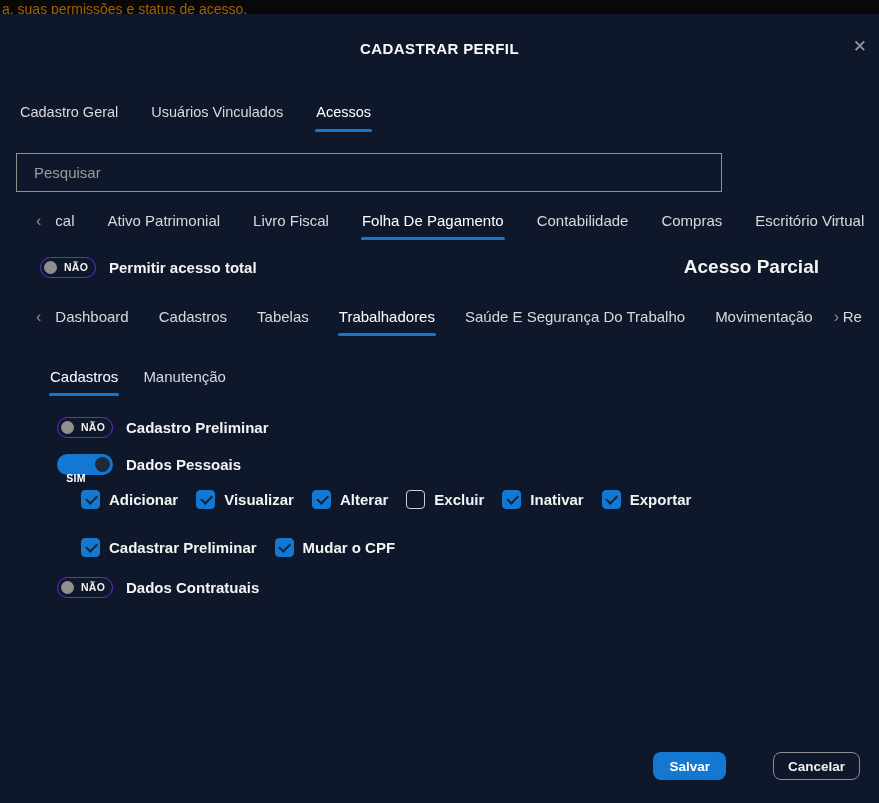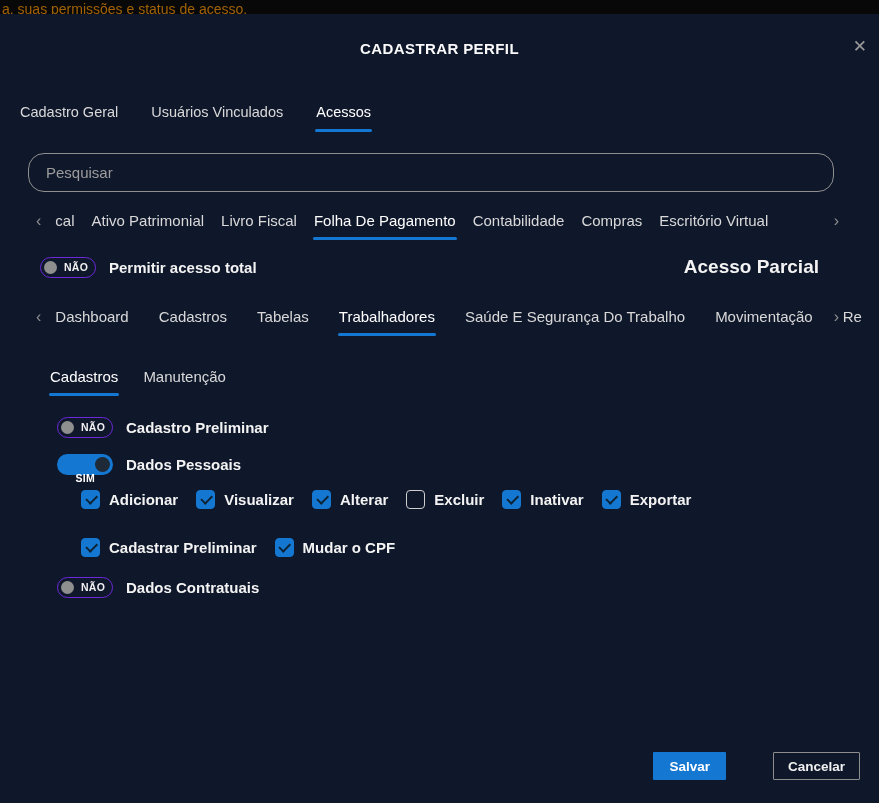--- a/index.html
+++ b/index.html
@@ -46,35 +46,35 @@
   }
   .tab.active { color:#ffffff; }
   .tab.active::after {
     content:""; position:absolute; left:-1px; right:-1px; bottom:0;
     height:3px; border-radius:2px; background:var(--accent);
   }
 
   .main-tabs { position:absolute; top:88px; left:20px; display:flex; gap:33px; }
 
   .search-input {
-    position:absolute; top:139px; left:28px; width:806px; height:39px;
-    background:transparent; border:1px solid #8f8f8f; border-radius:16px;
+    position:absolute; top:139px; left:16px; width:706px; height:39px;
+    background:transparent; border:1px solid #8f8f8f; border-radius:0;
     color:#ececec; font-size:15px; padding:0 17px; font-family:inherit; outline:none;
   }
   .search-input::placeholder { color:#9c9c9c; }
 
   .scroller { position:absolute; left:0; width:879px; display:flex; align-items:flex-start; padding-left:36px; }
   .scroller .chev {
     background:none; border:none; cursor:pointer; font-family:inherit;
     color:#8f8f8f; font-size:16px; line-height:20px; padding:0;
   }
   .scroller .chev-next { position:absolute; right:40px; top:0; }
   .scroller .tabs { display:flex; margin-left:14px; }
   .scroller-modules { top:197px; }
-  .scroller-modules .tabs { gap:17px; }
+  .scroller-modules .tabs { gap:33px; }
   .scroller-sections { top:293px; }
   .scroller-sections .tabs { gap:30px; }
   .scroller .tab { font-size:15px; padding-bottom:9px; }
 
   .access-row {
     position:absolute; top:240px; left:0; width:879px; height:26px;
     padding:0 60px 0 40px; display:flex; align-items:center;
   }
   .access-right { margin-left:auto; font-size:19px; font-weight:700; color:#f3f3f3; }
 
@@ -86,21 +86,21 @@
   .toggle {
     width:56px; height:21px; border-radius:11px; flex-shrink:0;
     display:inline-flex; align-items:center; cursor:pointer; position:relative;
   }
   .toggle .knob { border-radius:50%; flex-shrink:0; }
   .toggle.off { border:1px solid #6d28d9; background:transparent; }
   .toggle.off .knob { width:13px; height:13px; background:#8f8f8f; margin-left:3px; }
   .toggle.off .toggle-text { flex:1; text-align:center; color:#f0f0f0; font-size:10.5px; font-weight:600; letter-spacing:.3px; }
   .toggle.on { background:var(--accent); }
   .toggle.on .knob { order:2; width:15px; height:15px; background:#1e2a38; margin-right:3px; }
-  .toggle.on .toggle-text { order:1; flex:1; text-align:right; color:#ffffff; font-size:10.5px; font-weight:700; letter-spacing:.3px;margin-top:27px; }
+  .toggle.on .toggle-text { order:1; flex:1; text-align:center; color:#ffffff; font-size:10.5px; font-weight:700; letter-spacing:.3px;margin-top:27px; }
   .toggle-label { margin-left:13px; font-size:15px; font-weight:700; color:#f3f3f3; white-space:nowrap; }
 
   .row-cadastro-preliminar { top:402px; }
   .row-dados-pessoais      { top:439px; }
   .row-dados-contratuais   { top:562px; }
 
   
   .check-row { position:absolute; left:81px; display:flex; gap:18px; height:20px; align-items:flex-end; }
   .check-row-1 { top:475px; }
   .check-row-2 { top:523px; }
@@ -109,21 +109,21 @@
   .check-item.checked .box { background:var(--accent); border-color:var(--accent); }
   .check-item.checked .box::after {
     content:""; position:absolute; left:3.6px; top:4.4px; width:9px; height:4.5px;
     border-left:2.4px solid #0e2333; border-bottom:2.4px solid #0e2333;
     transform:rotate(-45deg);
   }
   .check-label { font-size:15px; font-weight:700; color:#f3f3f3; white-space:nowrap; }
 
   
   .footer { position:absolute; top:738px; right:19px; display:flex; gap:7px; }
-  .btn { height:28px; border-radius:1px; font-size:13.5px; font-weight:700; font-family:inherit; cursor:pointer; }
+  .btn { height:28px; border-radius:8px; font-size:13.5px; font-weight:700; font-family:inherit; cursor:pointer; }
   .btn-save   { background:var(--accent); color:#ffffff; border:none; padding:0 16px; }
   .btn-cancel { background:transparent; color:#f0f0f0; border:1px solid #8d8d8d; padding:0 14px;margin-left:40px; }
 </style>
 </head>
 <body>
 
 <div class="backdrop-strip">
   <span>a, suas permissões e status de acesso.</span>
 </div>
 

